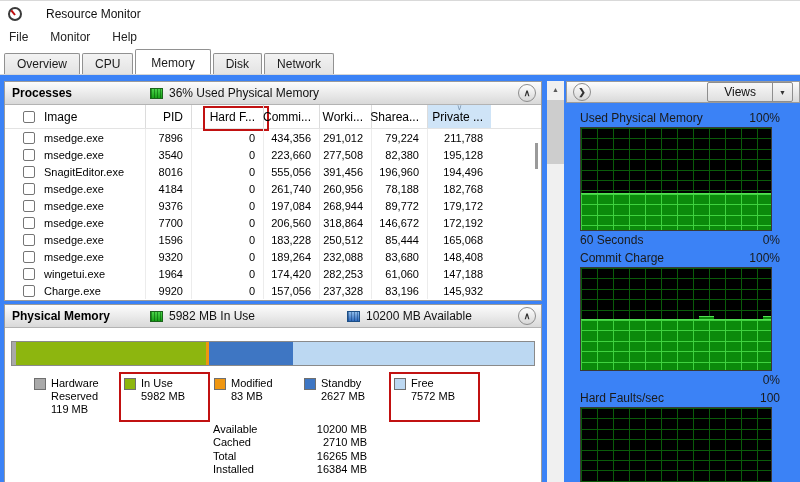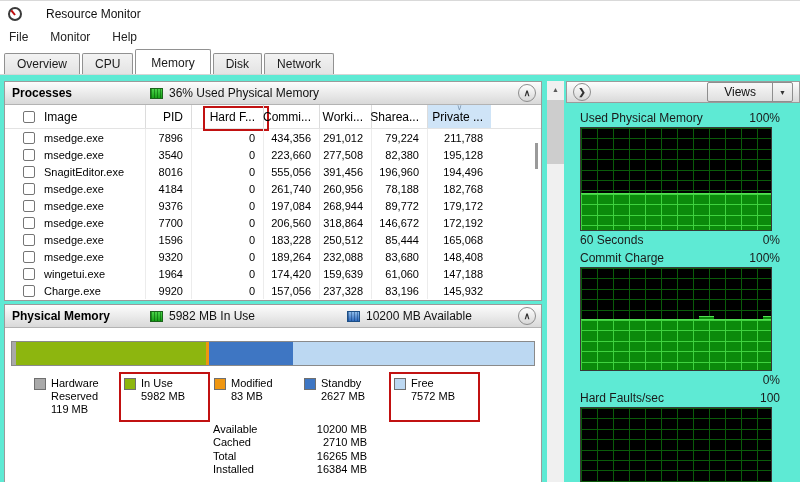--- a/index.html
+++ b/index.html
@@ -12,21 +12,21 @@
   .app-icon::before { content:""; position:absolute; left:4px; top:0px; width:2px; height:6px; background:#c00d0d;
                       transform-origin:50% 100%; transform:rotate(-38deg); }
   .titlebar-text { font-size:12px; color:#111; }
   .menubar { height:22px; background:#fff; display:flex; align-items:center; gap:22px; padding-left:9px; }
   .menu-item { color:#222; cursor:default; }
   .tabbar { height:27px; background:#fff; display:flex; align-items:flex-end; padding-left:4px; border-bottom:1px solid #d6d6d6; }
   .tab { height:21px; padding:3px 12px; background:linear-gradient(#f3f3f3,#e3e3e3); border:1px solid #919191;
          border-bottom:none; border-radius:2px 2px 0 0; margin-right:2px; color:#1a1a1a; }
   .tab.active { height:25px; background:#fff; padding:6px 15px; position:relative; z-index:2; }
   
-  .content { position:absolute; top:74px; left:0; right:0; bottom:0; background:#5eead4;
+  .content { position:absolute; top:74px; left:0; right:0; bottom:0; background:#3b82f6;
              display:flex; padding:6px 0 0 4px; }
   .left-col { width:538px; flex:0 0 auto; display:flex; flex-direction:column; }
   .panel { background:#fff; border:1px solid #9b9b9b; position:relative; overflow:hidden; }
   .panel-head { height:23px; background:linear-gradient(#fdfdfd,#d9d9d9); border-bottom:1px solid #b3b3b3;
                 display:flex; align-items:center; padding:0 5px 0 7px; }
   .panel-title { font-weight:bold; flex:0 0 138px; color:#000; }
   .meter-icon { width:13px; height:11px; border:1px solid #1c641c; margin-right:6px; flex:0 0 auto;
       background:linear-gradient(#4ad44a,#17a017);
       background-image:repeating-linear-gradient(90deg, rgba(0,80,0,.5) 0 1px, rgba(0,0,0,0) 1px 3px),
                        linear-gradient(#4ad44a,#17a017); }
@@ -263,21 +263,21 @@
             <div class="cell c-spacer"></div>
           </div>
           <div class="trow">
             <div class="cell c-img">
                 <span class="checkbox"></span>
                 <span class="pname">wingetui.exe</span>
               </div>
             <div class="cell c-num c-pid">1964</div>
             <div class="cell c-num c-hard">0</div>
             <div class="cell c-num c-commit">174,420</div>
-            <div class="cell c-num c-work">159,639</div>
+            <div class="cell c-num c-work">282,253</div>
             <div class="cell c-num c-share">61,060</div>
             <div class="cell c-num c-priv">147,188</div>
             <div class="cell c-spacer"></div>
           </div>
           <div class="trow">
             <div class="cell c-img">
                 <span class="checkbox"></span>
                 <span class="pname">Charge.exe</span>
               </div>
             <div class="cell c-num c-pid">9920</div>

